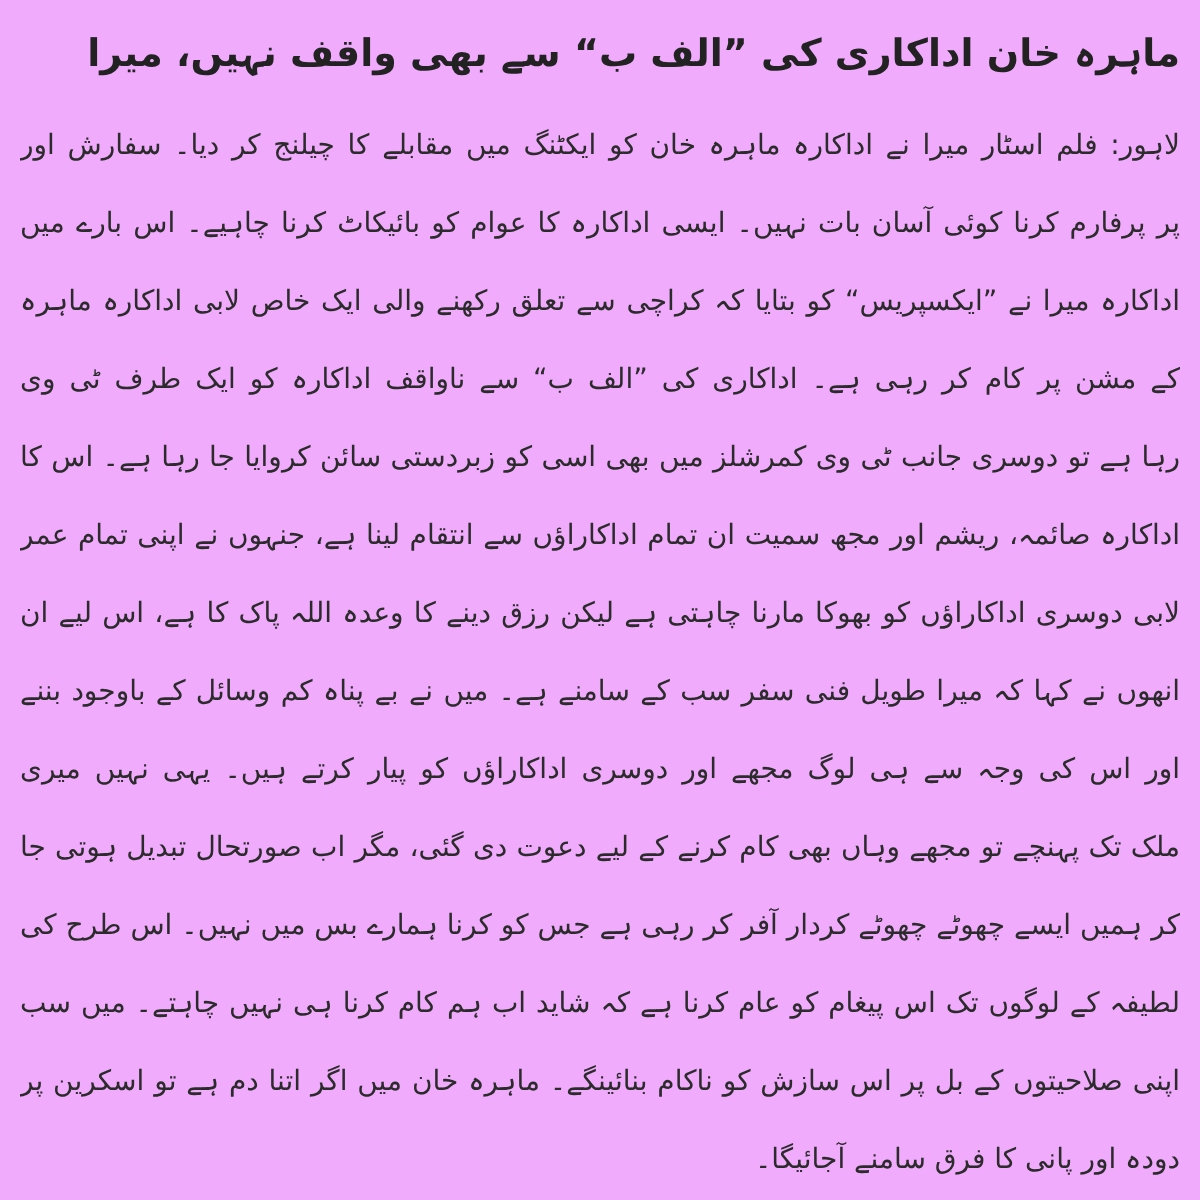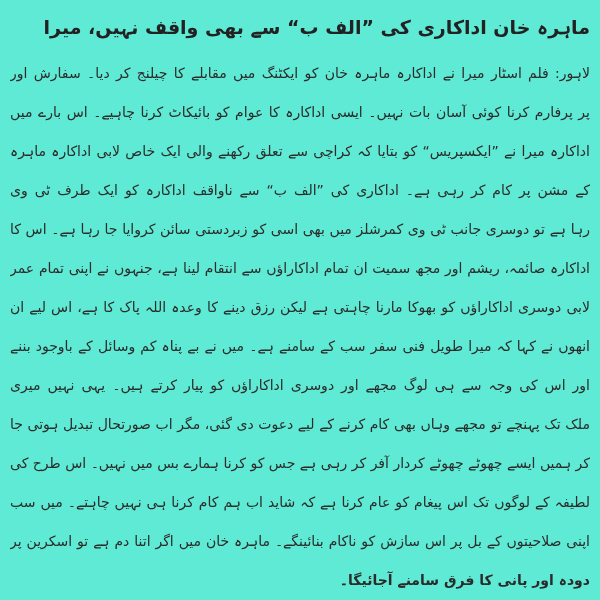--- a/index.html
+++ b/index.html
@@ -13,21 +13,21 @@
     overflow: hidden;
     font-family: "DejaVu Sans", sans-serif;
     color: #2b2b2b;
   }
   .page {
     width: 600px;
     height: 600px;
     box-sizing: border-box;
     padding: 8px 10px 0 10px;
     direction: rtl;
-    background: #5eead4;
+    background: #f0abfc;
   }
   .headline {
     direction: rtl;
     text-align: right;
     font-size: 19px;
     font-weight: 700;
     color: #222222;
     line-height: 30px;
     margin: 4px 0 12px 0;
     padding-left: 2px;
@@ -43,21 +43,20 @@
     overflow: hidden;
     text-align: justify;
     text-align-last: justify;
     -moz-text-align-last: justify;
     color: #2b2b2b;
     white-space: normal;
   }
   .body-line.last {
     text-align: left;
     text-align-last: right;
-    font-weight: bold;
     -moz-text-align-last: right;
   }
 </style>
 </head>
 <body>
 
 <div class="page">
   <div class="headline">ماہرہ خان اداکاری کی ”الف ب“ سے بھی واقف نہیں، میرا</div>
 
   <div class="article-body">

